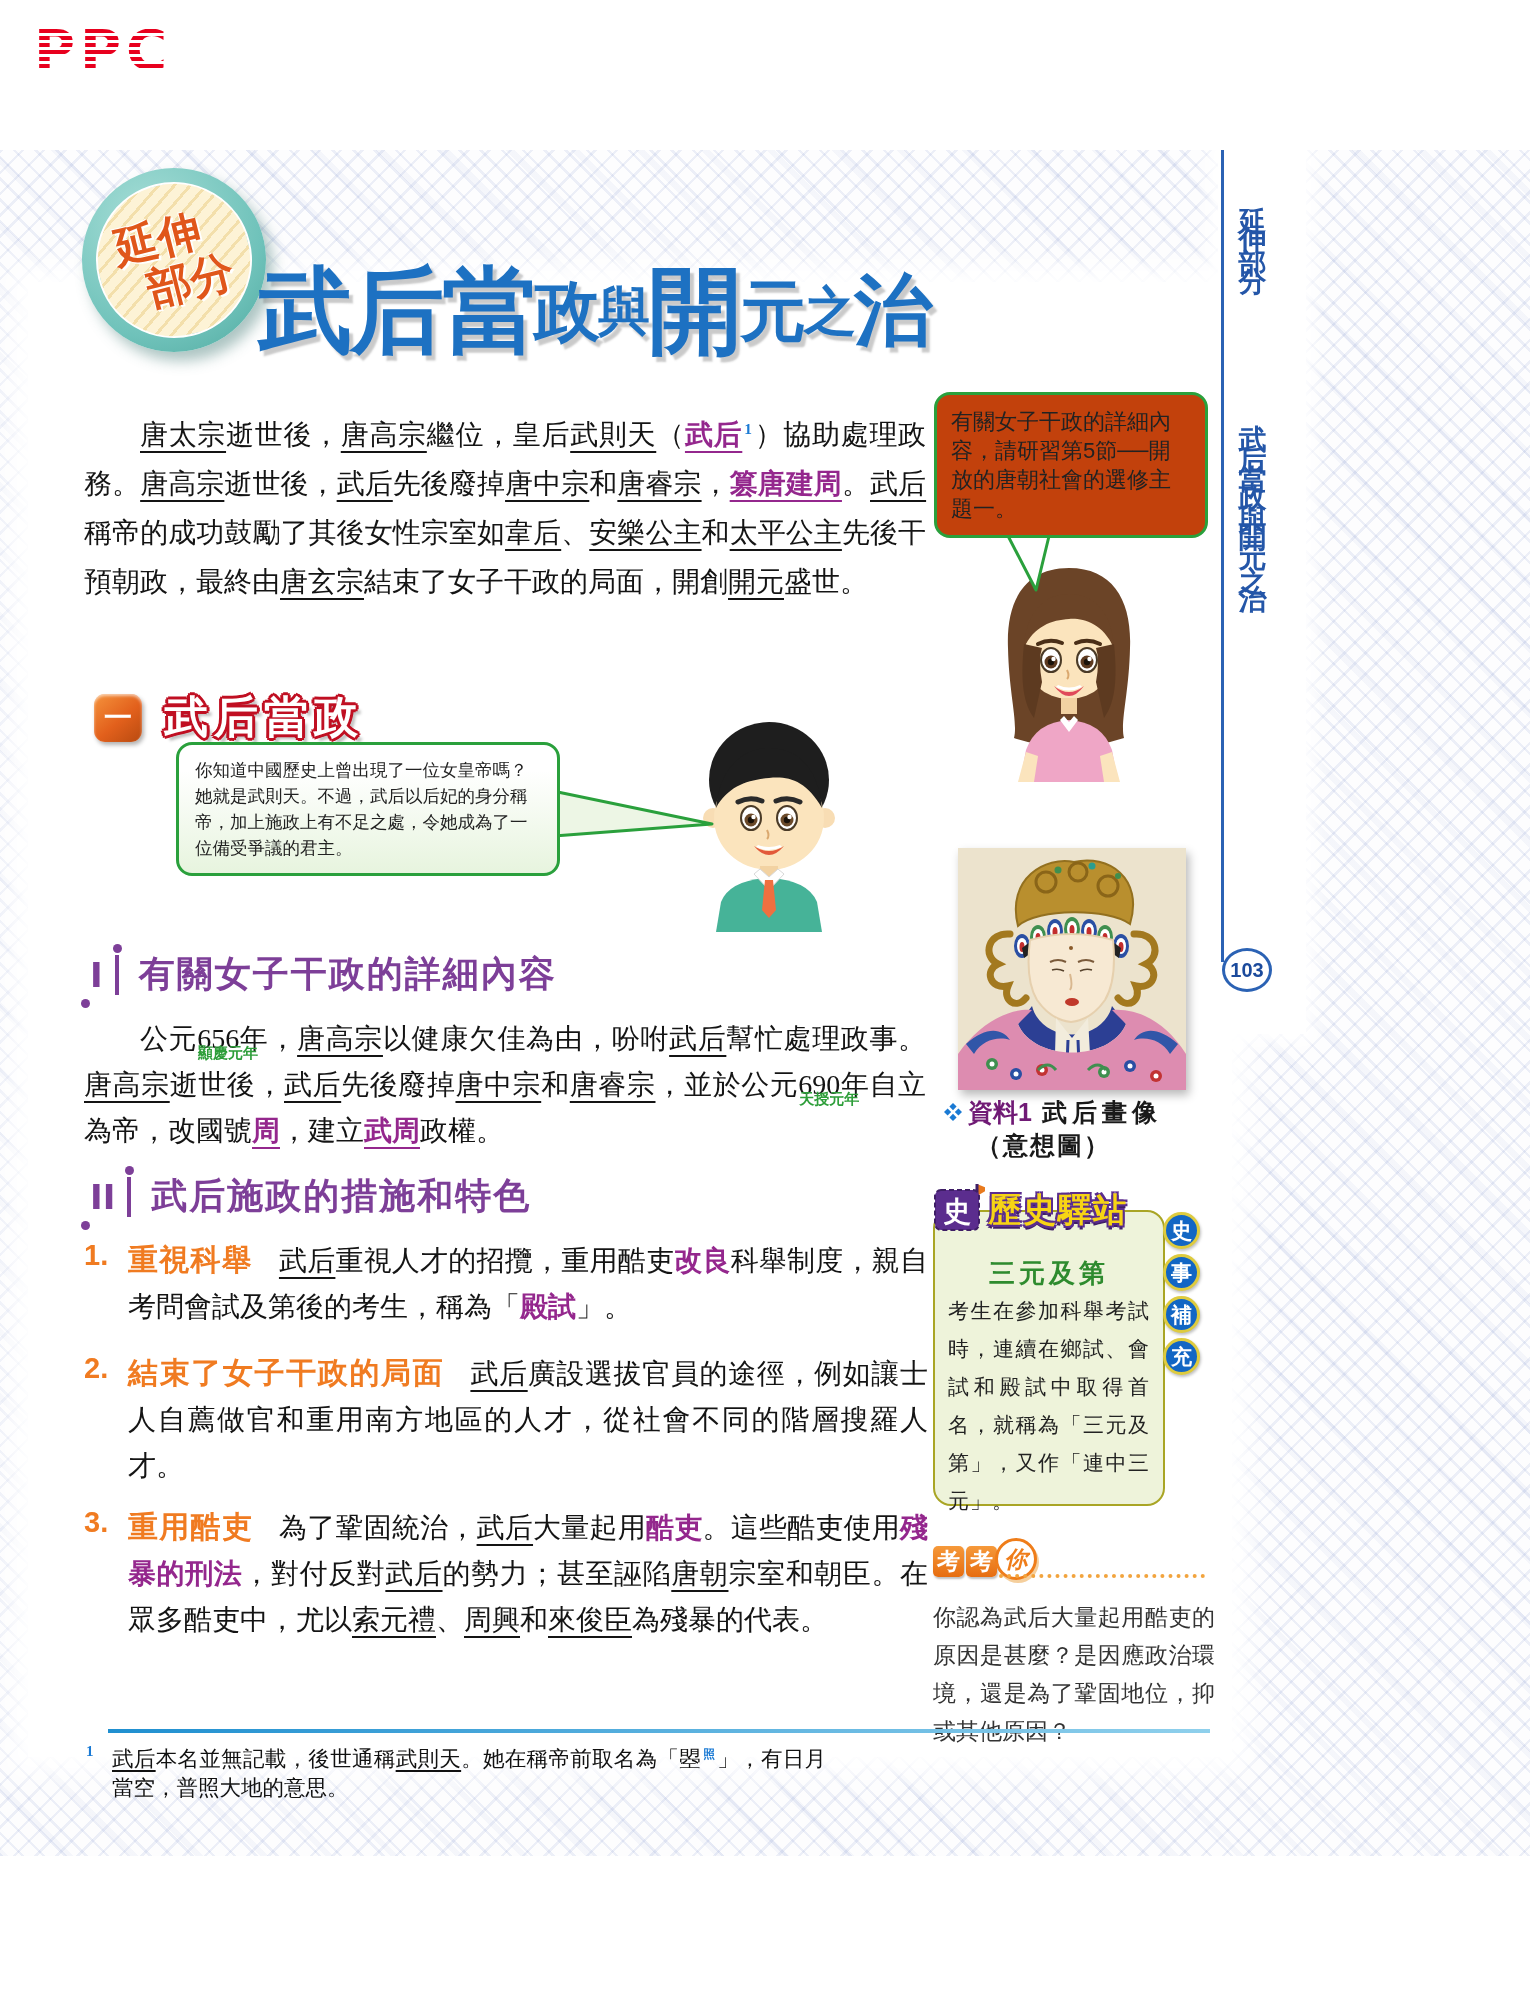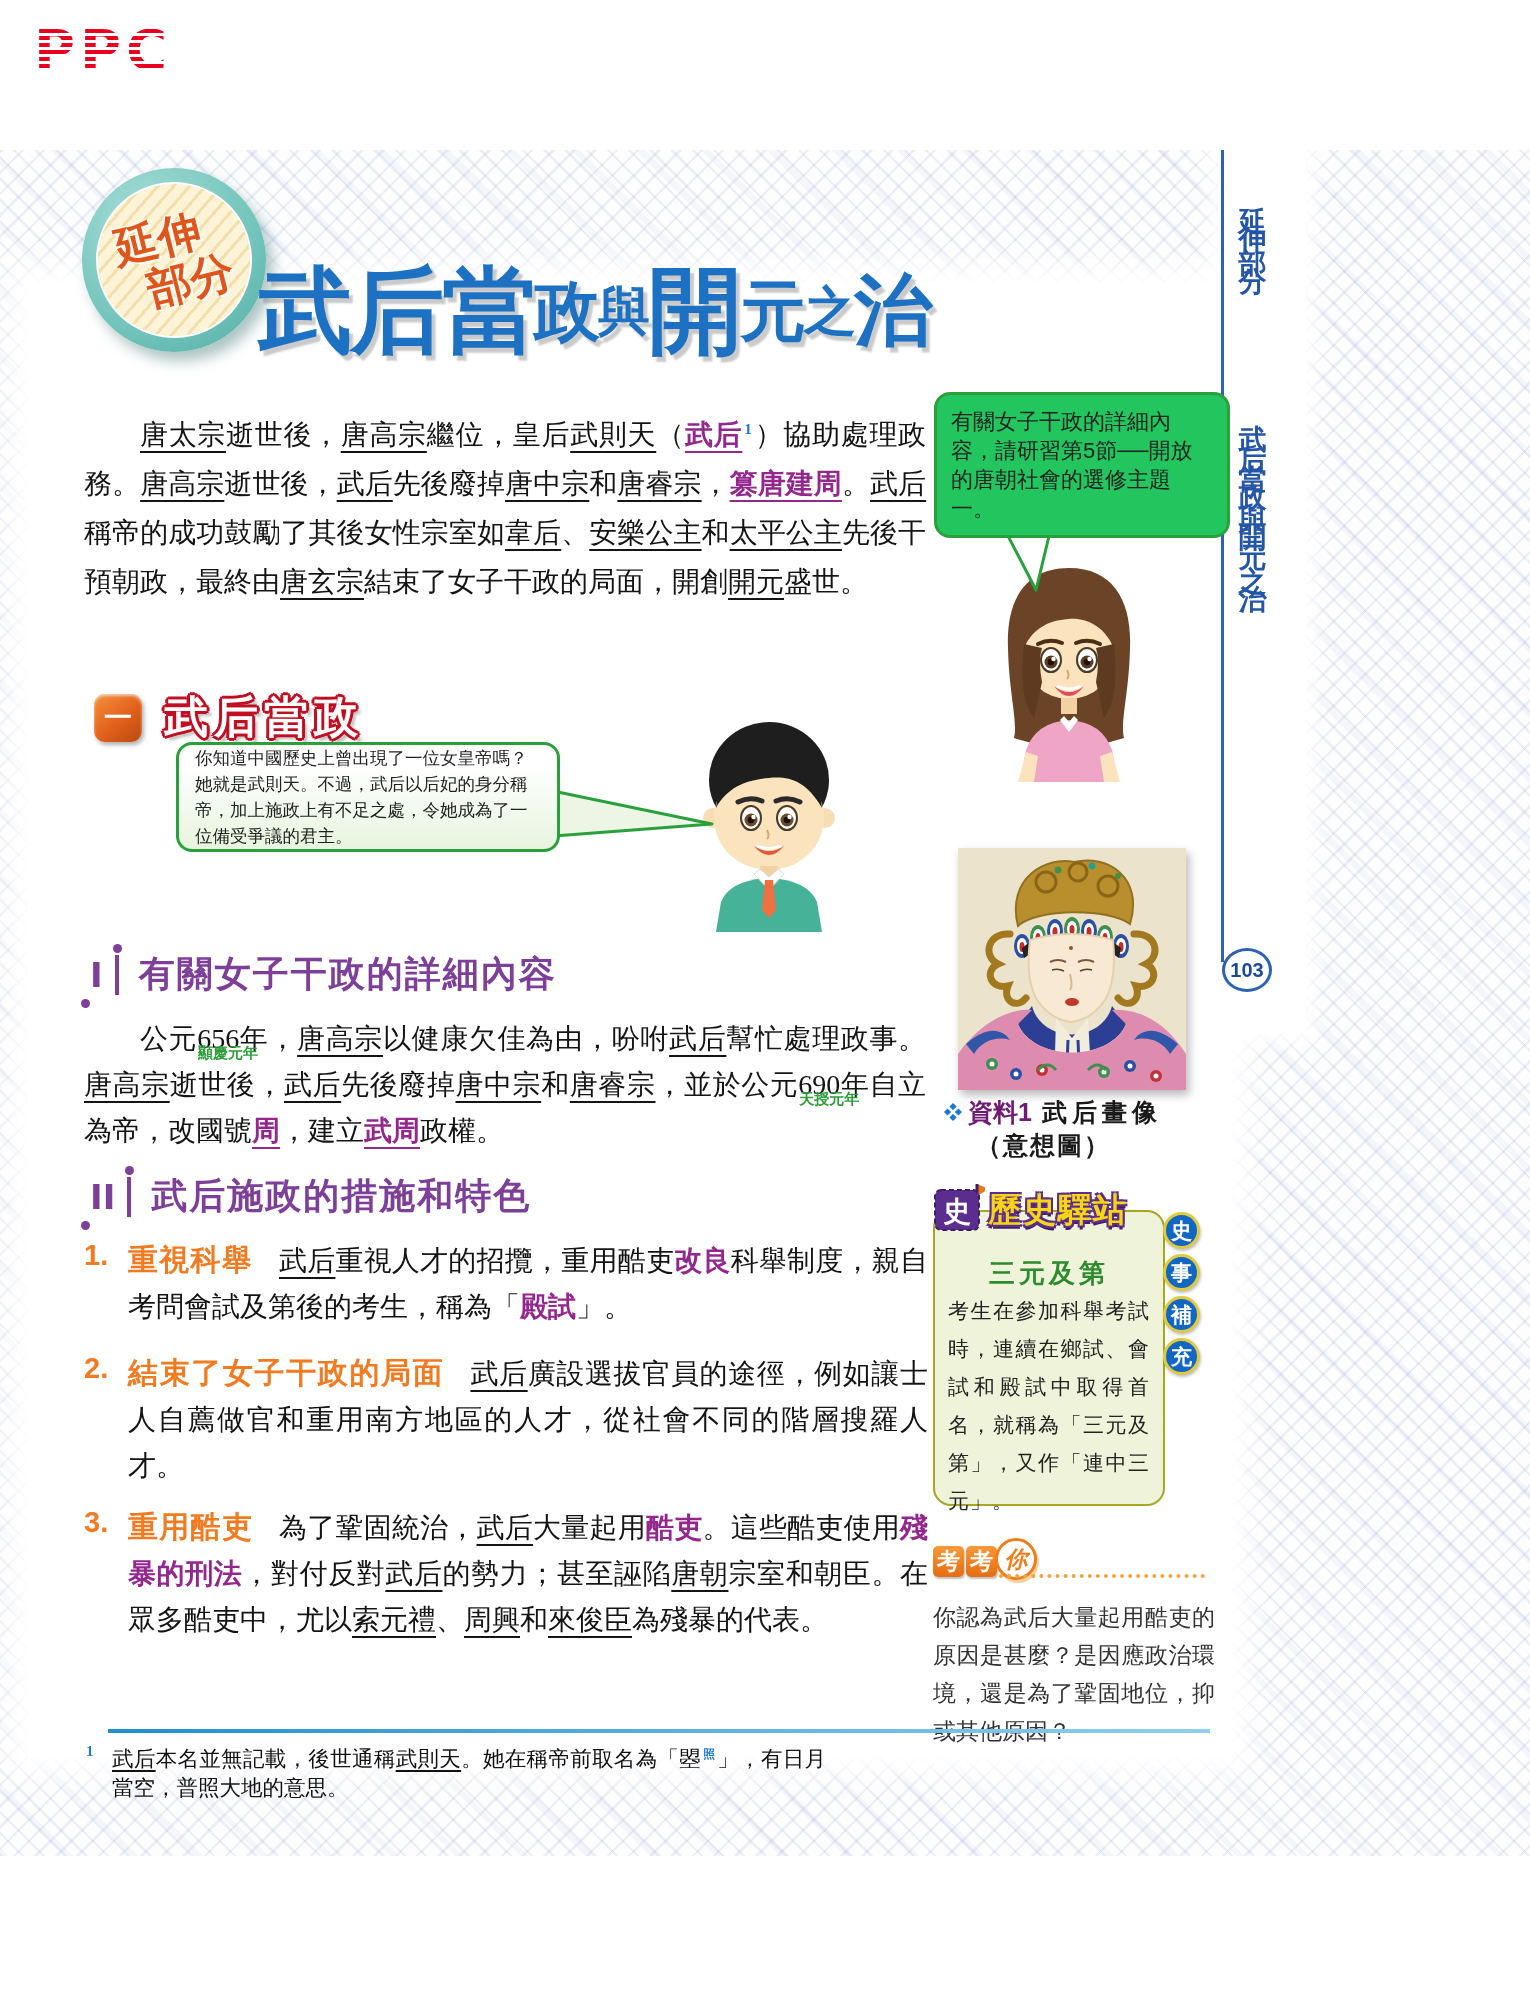--- a/index.html
+++ b/index.html
@@ -63,23 +63,23 @@
   .section-header { position:absolute; left:94px; top:688px; z-index:5; display:flex; align-items:center; gap:22px; }
   .section-num { width:48px; height:48px; border-radius:11px; display:flex; align-items:center; justify-content:center;
     background:linear-gradient(140deg,#f5933c,#e2601c 55%,#b84a10); color:#fff; font-weight:900; font-size:28px;
     box-shadow:inset 0 2px 3px rgba(255,255,255,0.6), 2px 3px 4px rgba(0,0,0,0.3); }
   .section-title { font-size:44px; font-weight:900; letter-spacing:6px; color:#fff;
     text-shadow:3px 0 0 #c00f22,-3px 0 0 #c00f22,0 3px 0 #c00f22,0 -3px 0 #c00f22,
       2px 2px 0 #c00f22,-2px 2px 0 #c00f22,2px -2px 0 #c00f22,-2px -2px 0 #c00f22, 5px 5px 3px rgba(0,0,0,0.25); }
 
   
   .bubble { position:absolute; z-index:6; border:3px solid #2aa03c; border-radius:16px;
-    background:linear-gradient(#ffffff 20%, #e7f4de); padding:0 16px; color:#222; }
+    background:linear-gradient(#ffffff 20%, #e7f4de); padding:12px 16px; color:#222; }
   .bubble-boy { left:176px; top:742px; width:384px; font-size:17.5px; line-height:26px; }
-  .bubble-info { left:934px; top:392px; width:296px; font-size:22px; line-height:29px; background:#22c55e; padding:12px 14px; }
+  .bubble-info { left:934px; top:392px; width:274px; font-size:22px; line-height:29px; background:#c2410c; padding:12px 14px; }
   .tail { position:absolute; z-index:5; }
 
   
   .subsection-header { position:absolute; left:86px; z-index:5; display:flex; align-items:center; }
   .roman { position:relative; display:inline-block; color:#7d3f98; font-weight:900; font-size:34px;
     font-family:"DejaVu Sans", sans-serif; line-height:1; padding:3px 12px 3px 4px;
     border-right:4px solid #7d3f98; margin-right:20px; }
   .roman::before { content:""; position:absolute; right:-7px; top:-11px; width:9px; height:9px;
     border-radius:50%; background:#7d3f98; }
   .roman::after { content:""; position:absolute; left:-5px; bottom:-13px; width:9px; height:9px;

